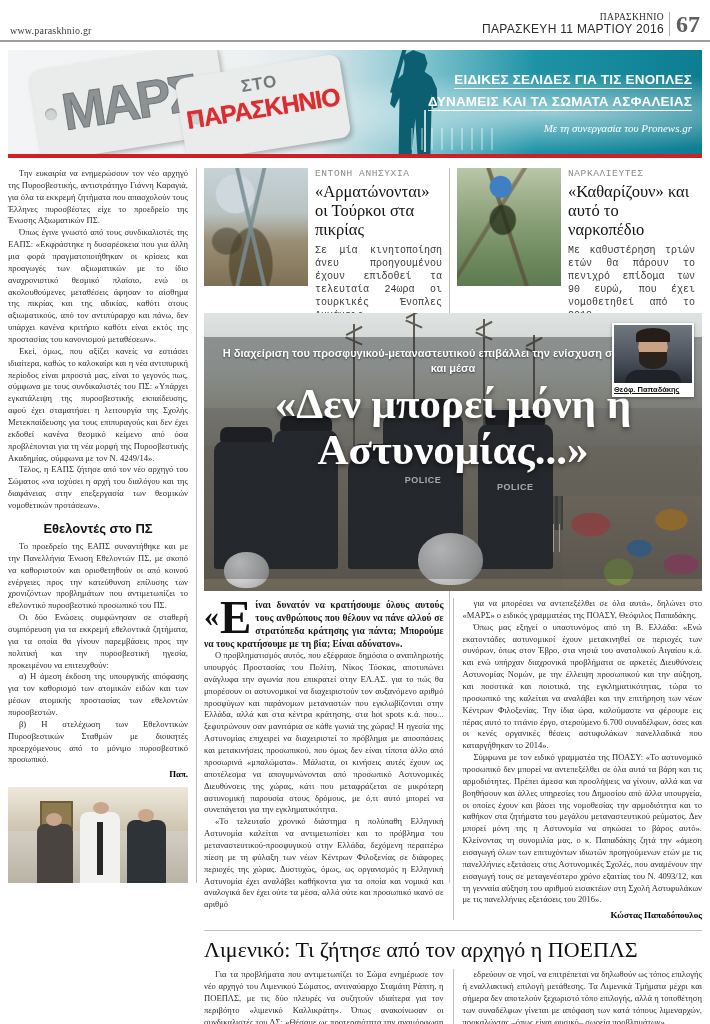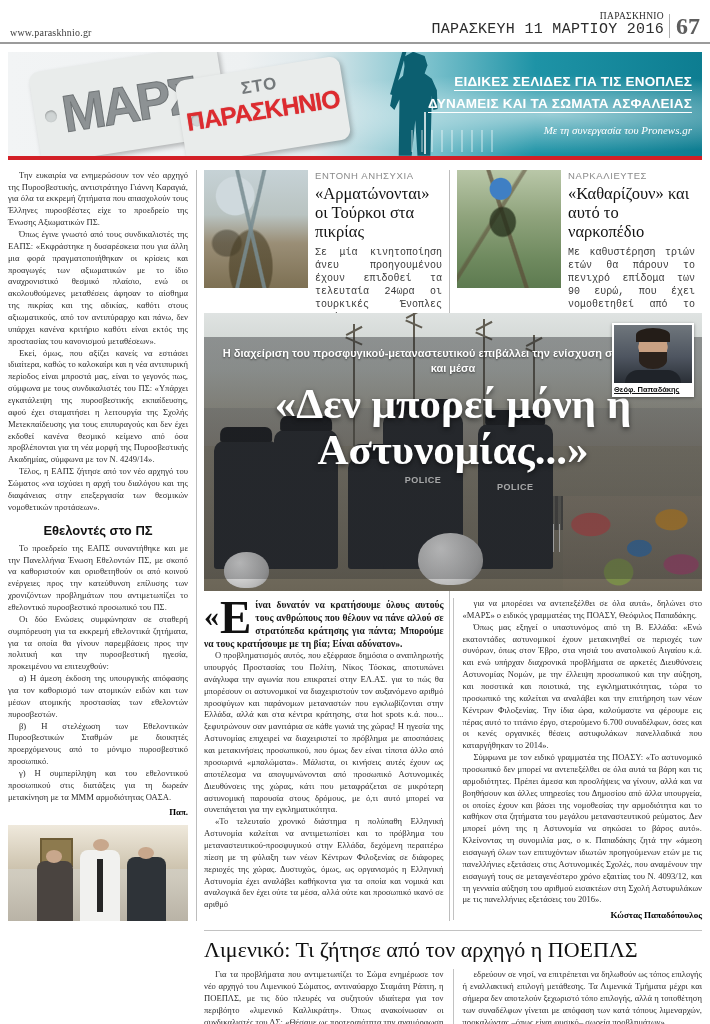--- a/index.html
+++ b/index.html
@@ -21,22 +21,22 @@
     font-family:"Liberation Serif", serif;
     font-size: 10px; color:#3b3b3b; letter-spacing:.2px;
   }
   .dateline-wrap { display:flex; align-items:flex-end; gap:5px; }
   .dateline { text-align:right; line-height:1.05; }
   .dateline .paper {
     font-family:"Liberation Serif", serif;
     font-size:9.5px; color:#2c2c2c; letter-spacing:.3px; display:block;
   }
   .dateline .date {
-    font-family:Liberation Mono, monospace;
-    font-size:15px; color:#2c2c2c; letter-spacing:.3px; display:block;margin-left:15px;
+    font-family:Liberation Sans, sans-serif;
+    font-size:12px; color:#2c2c2c; letter-spacing:.3px; display:block;margin-left:15px;
   }
   .pagenum {
     font-family:"Liberation Serif", serif;
     font-size:24px; font-weight:700; color:#5e5e5e;
     border-left:1px solid #b0b0b0; padding-left:6px; line-height:1;
   }
 
   
   .banner {
     position:relative; margin:8px 8px 0 8px; height:108px;
@@ -106,21 +106,21 @@
 
   
   .teasers { display:flex; margin:10px 8px 0 8px; }
   .left-col { width:188px; flex:0 0 188px; padding-right:8px; }
   .teaser-zone { flex:1; display:flex; }
   .teaser { flex:1; display:flex; gap:7px; padding:0 7px; }
   .teaser.sep { border-left:1px solid #bdbdbd; }
   .teaser-photo { width:104px; flex:0 0 104px; height:118px; }
   .teaser-body { flex:1; }
   .kicker {
-    font-family:Liberation Sans, sans-serif;
+    font-family:Liberation Mono, monospace;
     font-size:9.5px; color:#8a8a8a; letter-spacing:.6px; margin-bottom:3px;
   }
   .teaser-title {
     font-family:"Liberation Serif", serif; font-size:16.5px;
     line-height:1.16; color:#111; margin-bottom:5px;
   }
   .teaser-desc {
     font-family:Liberation Mono, monospace; font-size:10px;
     line-height:1.3; color:#3a3a3a; text-align:justify;
   }
@@ -347,21 +347,20 @@
         <p>Όπως έγινε γνωστό από τους συνδικαλιστές της ΕΑΠΣ: «Εκφράστηκε η δυσαρέσκεια που για άλλη μια φορά πραγματοποιήθηκαν οι κρίσεις και προαγωγές των αξιωματικών με το ίδιο αναχρονιστικό θεσμικό πλαίσιο, ενώ οι ακολουθούμενες μεταθέσεις άφησαν το αίσθημα της πικρίας και της αδικίας, καθότι στους αξιωματικούς, από τον αντιπύραρχο και πάνω, δεν υπάρχει κανένα κριτήριο καθότι είναι εκτός της προστασίας του κανονισμού μεταθέσεων».</p>
         <p>Εκεί, όμως, που αξίζει κανείς να εστιάσει ιδιαίτερα, καθώς το καλοκαίρι και η νέα αντιπυρική περίοδος είναι μπροστά μας, είναι το γεγονός πως, σύμφωνα με τους συνδικαλιστές του ΠΣ: «Υπάρχει εγκατάλειψη της πυροσβεστικής εκπαίδευσης, αφού έχει σταματήσει η λειτουργία της Σχολής Μετεκπαίδευσης για τους επιπυραγούς και δεν έχει εκδοθεί κανένα θεσμικό κείμενο από όσα προβλέπονται για τη νέα μορφή της Πυροσβεστικής Ακαδημίας, σύμφωνα με τον Ν. 4249/14».</p>
         <p>Τέλος, η ΕΑΠΣ ζήτησε από τον νέο αρχηγό του Σώματος «να ισχύσει η αρχή του διαλόγου και της διαφάνειας στην επεξεργασία των θεσμικών νομοθετικών προτάσεων».</p>
       </div>
       <div class="subhead">Εθελοντές στο ΠΣ</div>
       <div class="body-text">
         <p>Το προεδρείο της ΕΑΠΣ συναντήθηκε και με την Πανελλήνια Ένωση Εθελοντών ΠΣ, με σκοπό να καθοριστούν και οριοθετηθούν οι από κοινού ενέργειες προς την κατεύθυνση επίλυσης των χρονιζόντων προβλημάτων που αντιμετωπίζει το εθελοντικό πυροσβεστικό προσωπικό του ΠΣ.</p>
         <p>Οι δύο Ενώσεις συμφώνησαν σε σταθερή συμπόρευση για τα εκκρεμή εθελοντικά ζητήματα, για τα οποία θα γίνουν παρεμβάσεις προς την πολιτική και την πυροσβεστική ηγεσία, προκειμένου να επιτευχθούν:</p>
         <p>α) Η άμεση έκδοση της υπουργικής απόφασης για τον καθορισμό των ατομικών ειδών και των μέσων ατομικής προστασίας των εθελοντών πυροσβεστών.</p>
         <p>β) Η στελέχωση των Εθελοντικών Πυροσβεστικών Σταθμών με διοικητές προερχόμενους από το μόνιμο πυροσβεστικό προσωπικό.</p>
-        <p>γ) Η συμπερίληψη και του εθελοντικού προσωπικού στις διατάξεις για τη δωρεάν μετακίνηση με τα ΜΜΜ αρμοδιότητας ΟΑΣΑ.</p>
       </div>
       <div class="byline-r">Παπ.</div>
 
       <div class="bottom-photo">
         <div class="bp-desk"></div>
         <div class="bp-frame"></div>
         <div class="bp-shape bp1"></div>
         <div class="bp-shape bp2">
             <div class="tie"></div>
           </div>

